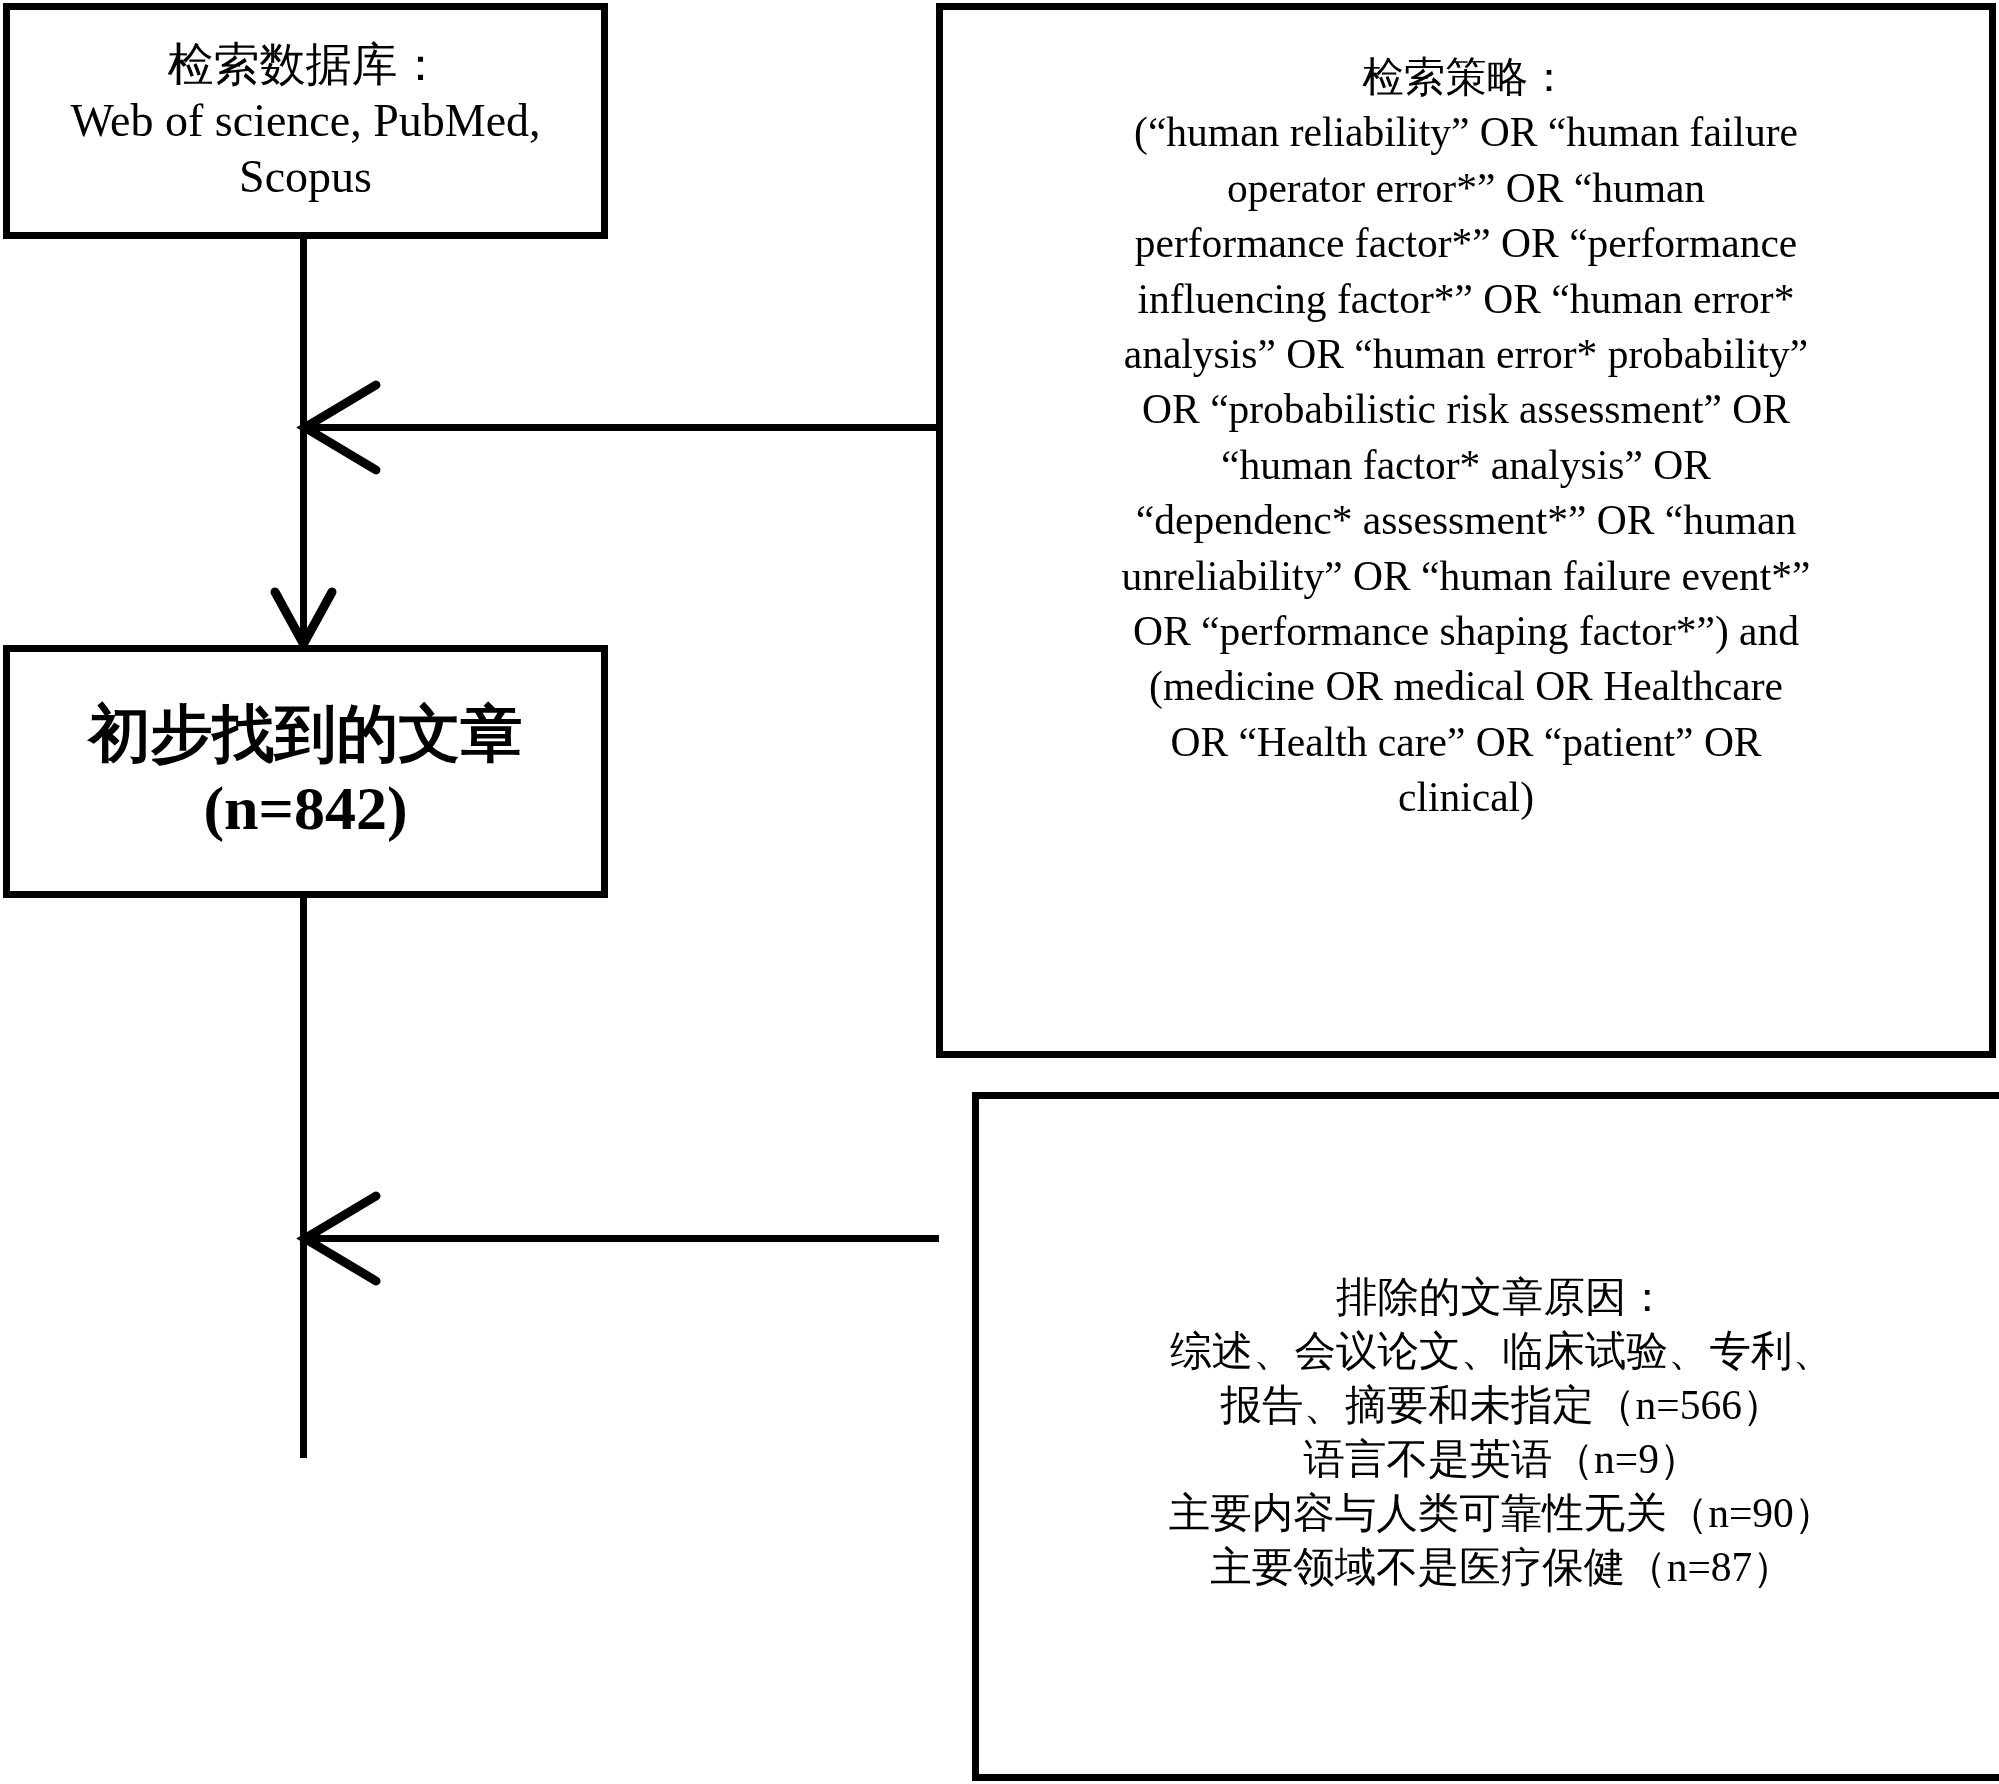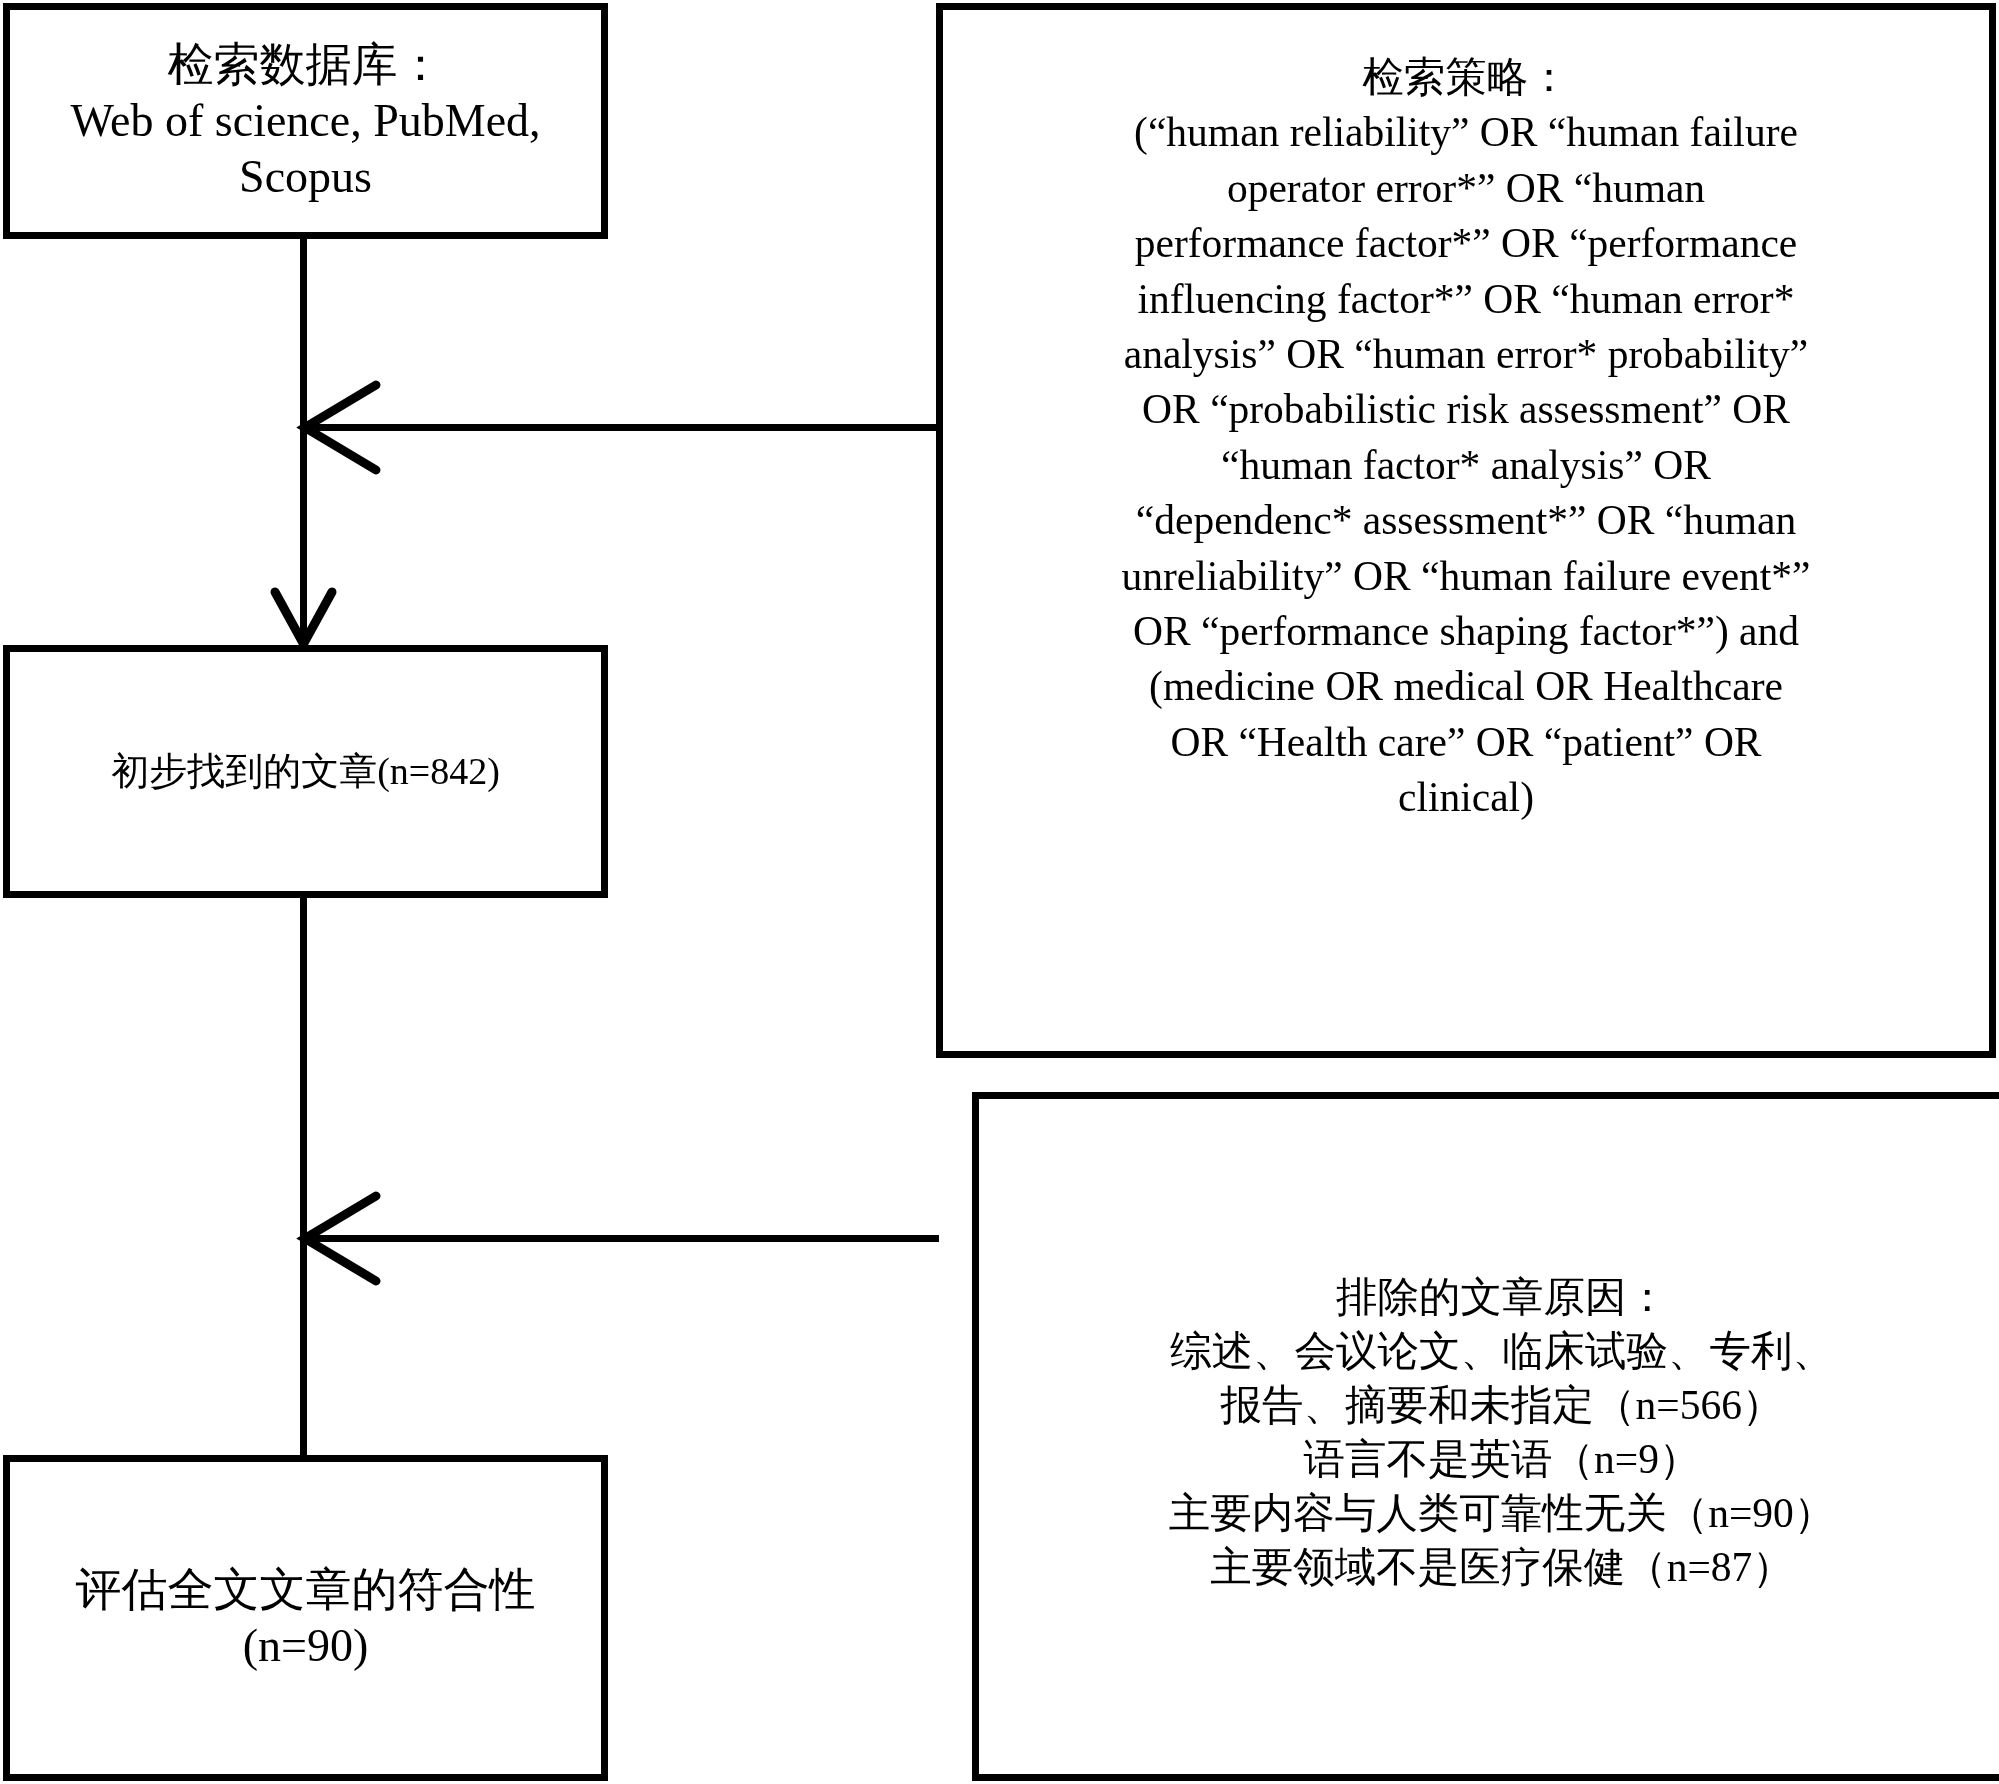--- a/index.html
+++ b/index.html
@@ -50,21 +50,22 @@
   }
 
   
   #box-initial {
     left: 3px;
     top: 645px;
     width: 605px;
     height: 253px;
   }
   #box-initial .box-text {
-    font-size: 38px;
+    font-size: 62px;
+    font-weight: bold;
   }
 
   
   #box-fulltext {
     left: 3px;
     top: 1455px;
     width: 605px;
     height: 326px;
   }
   #box-fulltext .box-text {
@@ -147,24 +148,20 @@
   <div class="box" id="box-databases">
     <span class="box-text">检索数据库：
 Web of science, PubMed,
 Scopus</span>
   </div>
 
   <div class="box" id="box-initial">
     <span class="box-text">初步找到的文章(n=842)</span>
   </div>
 
-  <div class="box" id="box-fulltext">
-    <span class="box-text">评估全文文章的符合性
-(n=90)</span>
-  </div>
 
   <div class="box" id="box-strategy">
     <span class="box-text">检索策略：
 (“human reliability” OR “human failure
 operator error*” OR “human
 performance factor*” OR “performance
 influencing factor*” OR “human error*
 analysis” OR “human error* probability”
 OR “probabilistic risk assessment” OR
 “human factor* analysis” OR

